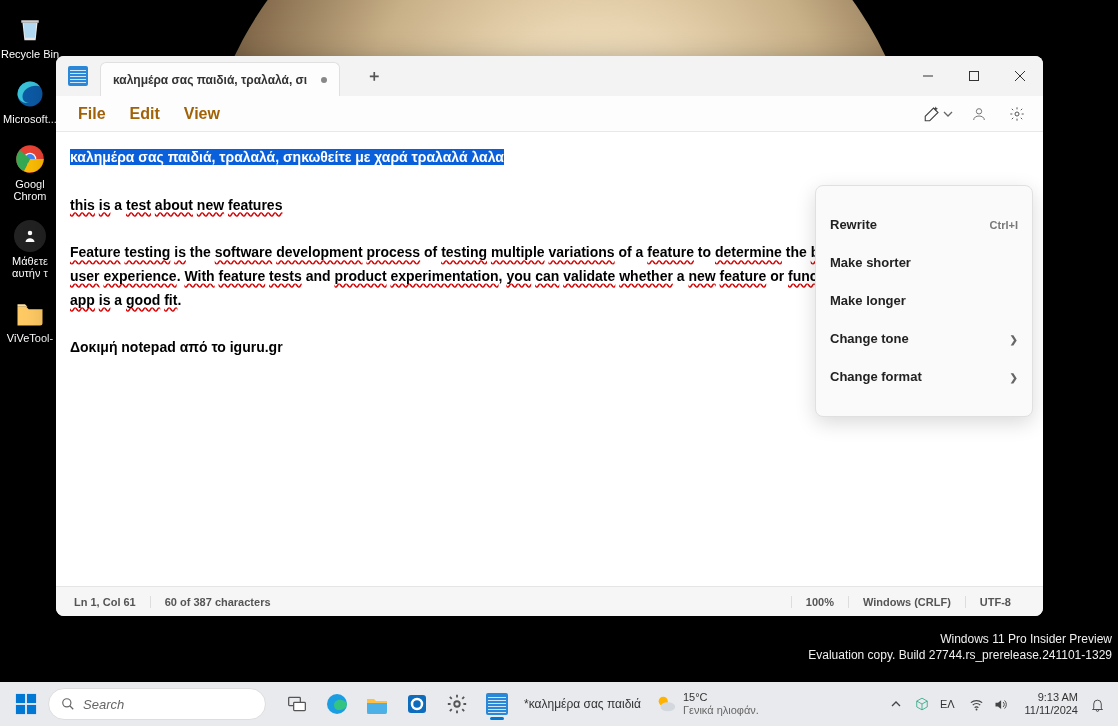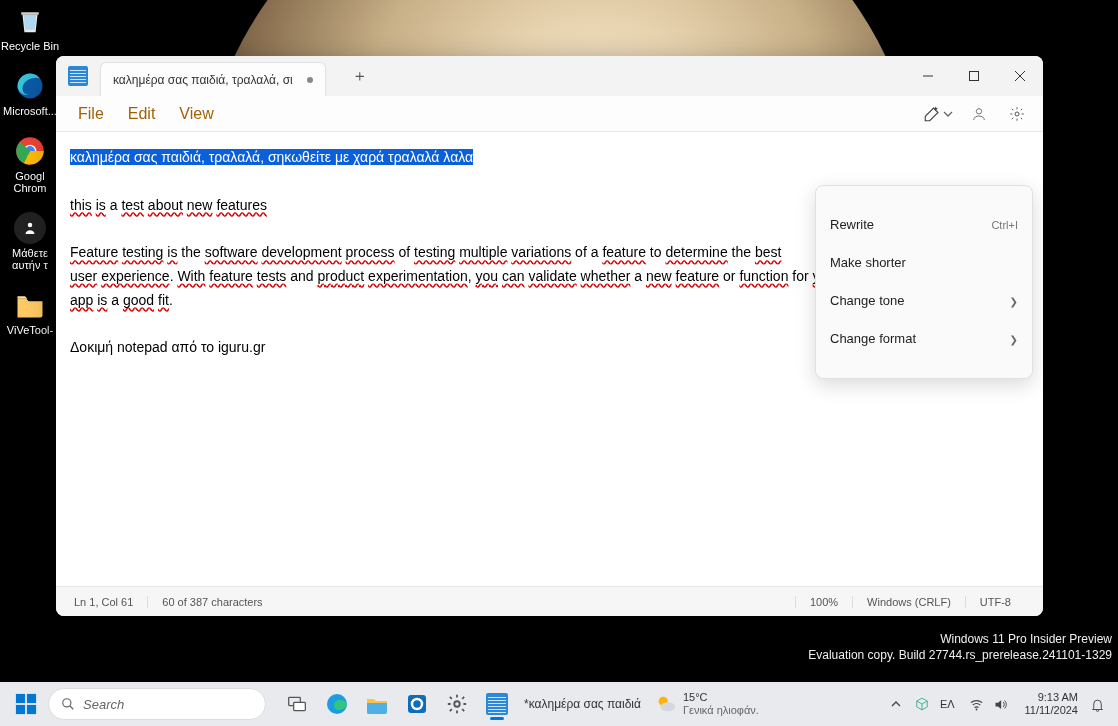--- a/index.html
+++ b/index.html
@@ -3,25 +3,25 @@
 <meta charset="utf-8">
 <style>
 * { margin: 0; padding: 0; box-sizing: border-box; font-family: "Segoe UI", sans-serif; }
 body { width: 1118px; height: 726px; background: #000; position: relative; overflow: hidden; }
 
 .wallpaper { position: absolute; inset: 0; background: #000; overflow: hidden; }
 .planet { position: absolute; top: -150px; left: 200px; width: 720px; height: 720px; border-radius: 50%;
   background: radial-gradient(circle at 55% 40%, #f5e8d0 0%, #e8d4b0 20%, #c8b088 40%, #8a7050 60%, #3a3020 78%, #000 88%);
 }
 
-.desktop-icons { position: absolute; top: 0; left: 0; width: 60px; padding-top: 5px; }
+.desktop-icons { position: absolute; top: 8px; left: 0; width: 60px; padding-top: 5px; }
 .d-icon { display: flex; flex-direction: column; align-items: center; margin-bottom: 18px; color: #fff; font-size: 11px; text-align: center; cursor: pointer; text-shadow: 0 1px 2px rgba(0,0,0,0.8);}
 .d-icon-img { width: 32px; height: 32px; margin-bottom: 3px; border-radius: 4px; display:flex; align-items:center; justify-content:center;}
 
-.notepad { position: absolute; top: 56px; left: 56px; width: 987px; height: 560px; background: #f9f9f9; border-radius: 8px; box-shadow: 0 8px 30px rgba(0,0,0,0.4); display: flex; flex-direction: column; overflow: hidden;}
+.notepad { position: absolute; top: 56px; left: 56px; width: 987px; height: 560px; background: #f9f9f9; border-radius: 8px; box-shadow: 0 8px 30px rgba(0,0,0,0.4); display: flex; flex-direction: column; overflow: hidden; font-weight: bold;}
 .titlebar { height: 40px; display: flex; align-items: center; background: #f3f3f3; }
 .app-icon { width: 20px; height: 20px; margin: 0 12px; background: #2b88d8; border-radius: 2px; position:relative;}
 .app-icon::after{content:"";position:absolute;top:2px;left:2px;right:2px;bottom:2px;background:repeating-linear-gradient(#2b88d8,#2b88d8 2px,#cfe6f9 2px,#cfe6f9 3px);}
 .tab { height: 34px; margin-top: 6px; background: #fdfdfd; border-radius: 6px 6px 0 0; display: flex; align-items: center; padding: 0 12px; font-size: 12px; color: #333; gap: 8px; border-top:1px solid #e0e0e0; border-left:1px solid #e0e0e0;border-right:1px solid #e0e0e0;}
 .tab .dot{width:6px;height:6px;border-radius:50%;background:#888;margin-left:6px;}
 .tab-add { margin-left: 18px; color: #555; font-size: 16px; padding: 4px 8px;}
 .win-controls { margin-left: auto; display: flex; }
 .win-btn { width: 46px; height: 40px; display: flex; align-items: center; justify-content: center; color: #333; }
 
 .menubar { height: 36px; display: flex; align-items: center; padding: 0 10px; background: #fdfdfd; border-bottom: 1px solid #e8e8e8;}
@@ -196,20 +196,23 @@
 
     <div class="ai-menu">
       <div class="ai-item">
         <span>Rewrite</span>
         <span class="ai-shortcut">Ctrl+I</span>
       </div>
       <div class="ai-item">
           <span>Make shorter</span>
         </div>
       <div class="ai-item">
+          <span>Make longer</span>
+        </div>
+      <div class="ai-item">
         <span>Change tone</span>
         <span class="ai-chev">❯</span>
       </div>
       <div class="ai-item" 047="">
         <span>Change format</span>
         <span class="ai-chev">❯</span>
       </div>
     </div>
   </div>
 

